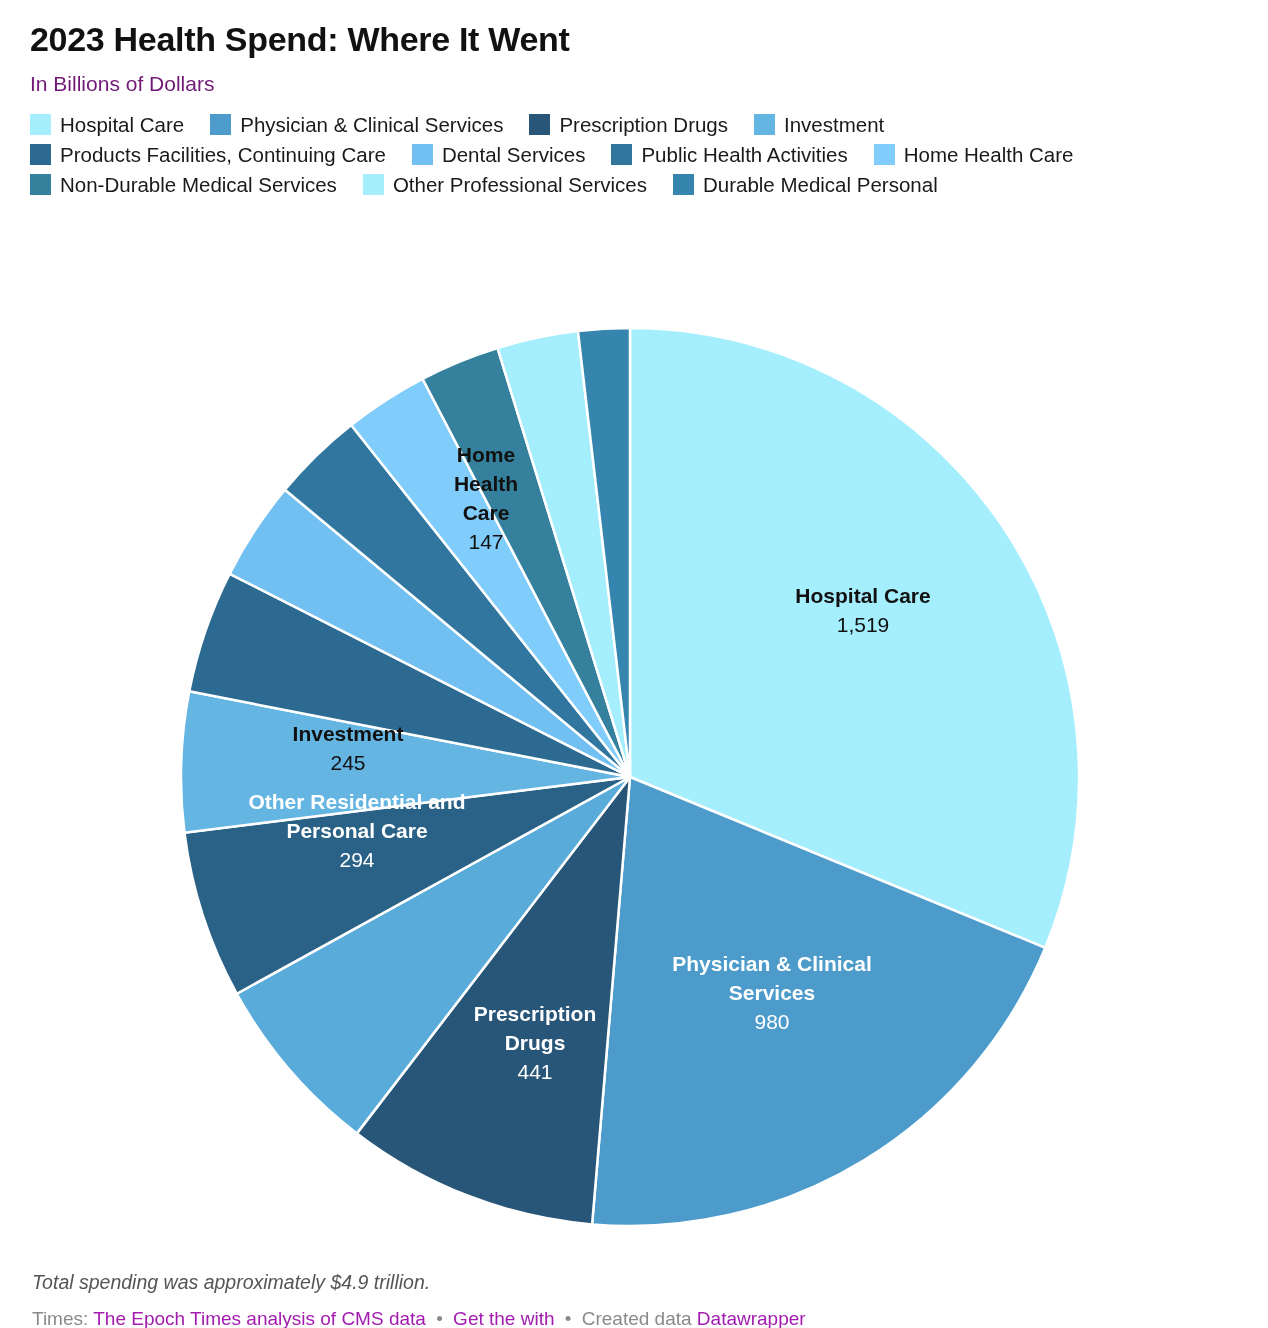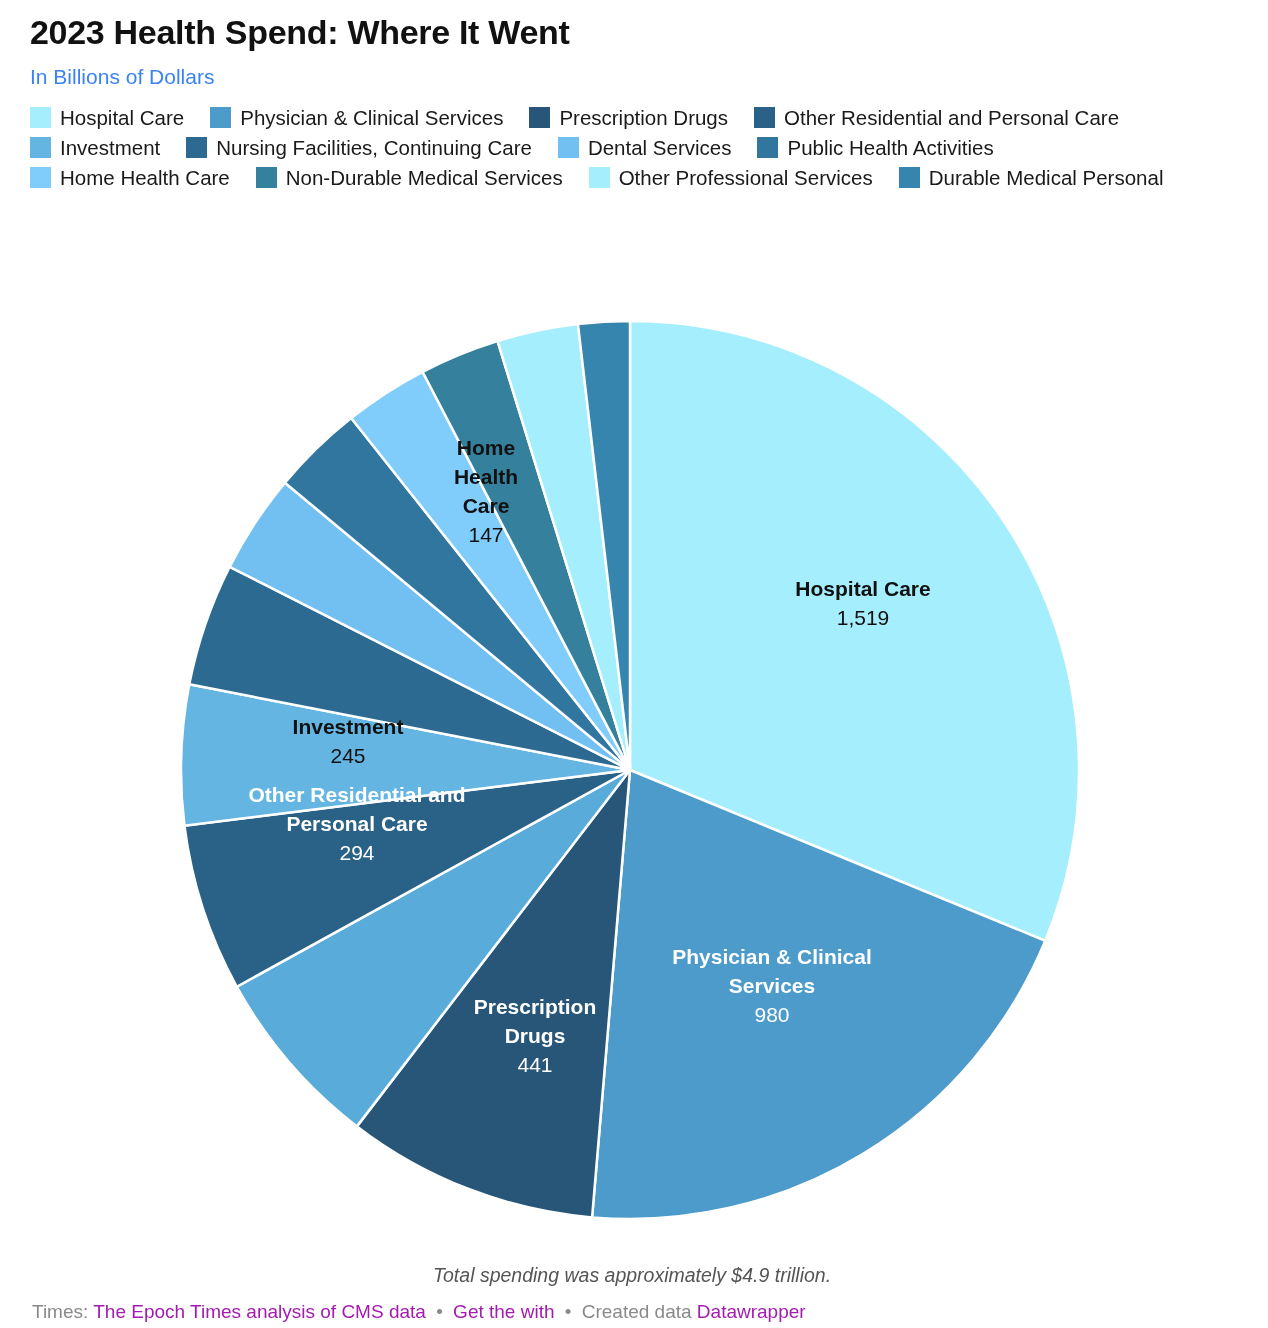--- a/index.html
+++ b/index.html
@@ -13,28 +13,28 @@
     color: #1a1a1a;
     overflow: hidden;
     position: relative;
   }
   #chart-root { padding: 0 30px; position: relative; width: 1268px; height: 1328px; }
 
   .title {
     font-size: 34px;
     font-weight: bold;
     letter-spacing: -0.3px;
-    margin: 13px 0 0 0;
+    margin: 20px 0 0 0;
     line-height: 1.15;
     color: #111111;
   }
   .subtitle {
     font-size: 21px;
     font-weight: normal;
-    color: #3b82f6;
+    color: #701a75;
     margin: 12px 0 0 0;
     line-height: 1.2;
   }
 
   .legend {
     margin-top: 18px;
     width: 1210px;
     display: block;
     line-height: 0;
   }
@@ -82,21 +82,20 @@
     position: absolute;
     left: 32px;
     bottom: 18px;
     width: 1200px;
   }
   .note {
     font-size: 19.5px;
     font-style: italic;
     color: #555555;
     margin-bottom: 14px;
-    text-align: center;
   }
   .source-line {
     font-size: 19px;
     color: #8a8a8a;
   }
   .source-link {
     color: #a21caf;
     text-decoration: none;
   }
   .sep { color: #8a8a8a; margin: 0 5px; }
@@ -112,28 +111,25 @@
   <div class="legend" id="legend"><span class="legend-item">
         <span class="legend-swatch" style="background: rgb(165, 238, 253);"></span>
         <span class="legend-label">Hospital Care</span>
       </span><span class="legend-item">
         <span class="legend-swatch" style="background: rgb(76, 155, 202);"></span>
         <span class="legend-label">Physician &amp; Clinical Services</span>
       </span><span class="legend-item">
         <span class="legend-swatch" style="background: rgb(39, 86, 120);"></span>
         <span class="legend-label">Prescription Drugs</span>
       </span><span class="legend-item">
-        <span class="legend-swatch" style="background: rgb(42, 97, 134);"></span>
-        <span class="legend-label">Other Residential and Personal Care</span>
-      </span><span class="legend-item">
         <span class="legend-swatch" style="background: rgb(101, 181, 227);"></span>
         <span class="legend-label">Investment</span>
       </span><span class="legend-item">
         <span class="legend-swatch" style="background: rgb(45, 106, 145);"></span>
-        <span class="legend-label">Nursing Facilities, Continuing Care</span>
+        <span class="legend-label">Products Facilities, Continuing Care</span>
       </span><span class="legend-item">
         <span class="legend-swatch" style="background: rgb(114, 192, 241);"></span>
         <span class="legend-label">Dental Services</span>
       </span><span class="legend-item">
         <span class="legend-swatch" style="background: rgb(49, 118, 159);"></span>
         <span class="legend-label">Public Health Activities</span>
       </span><span class="legend-item">
         <span class="legend-swatch" style="background: rgb(128, 204, 251);"></span>
         <span class="legend-label">Home Health Care</span>
       </span><span class="legend-item">

